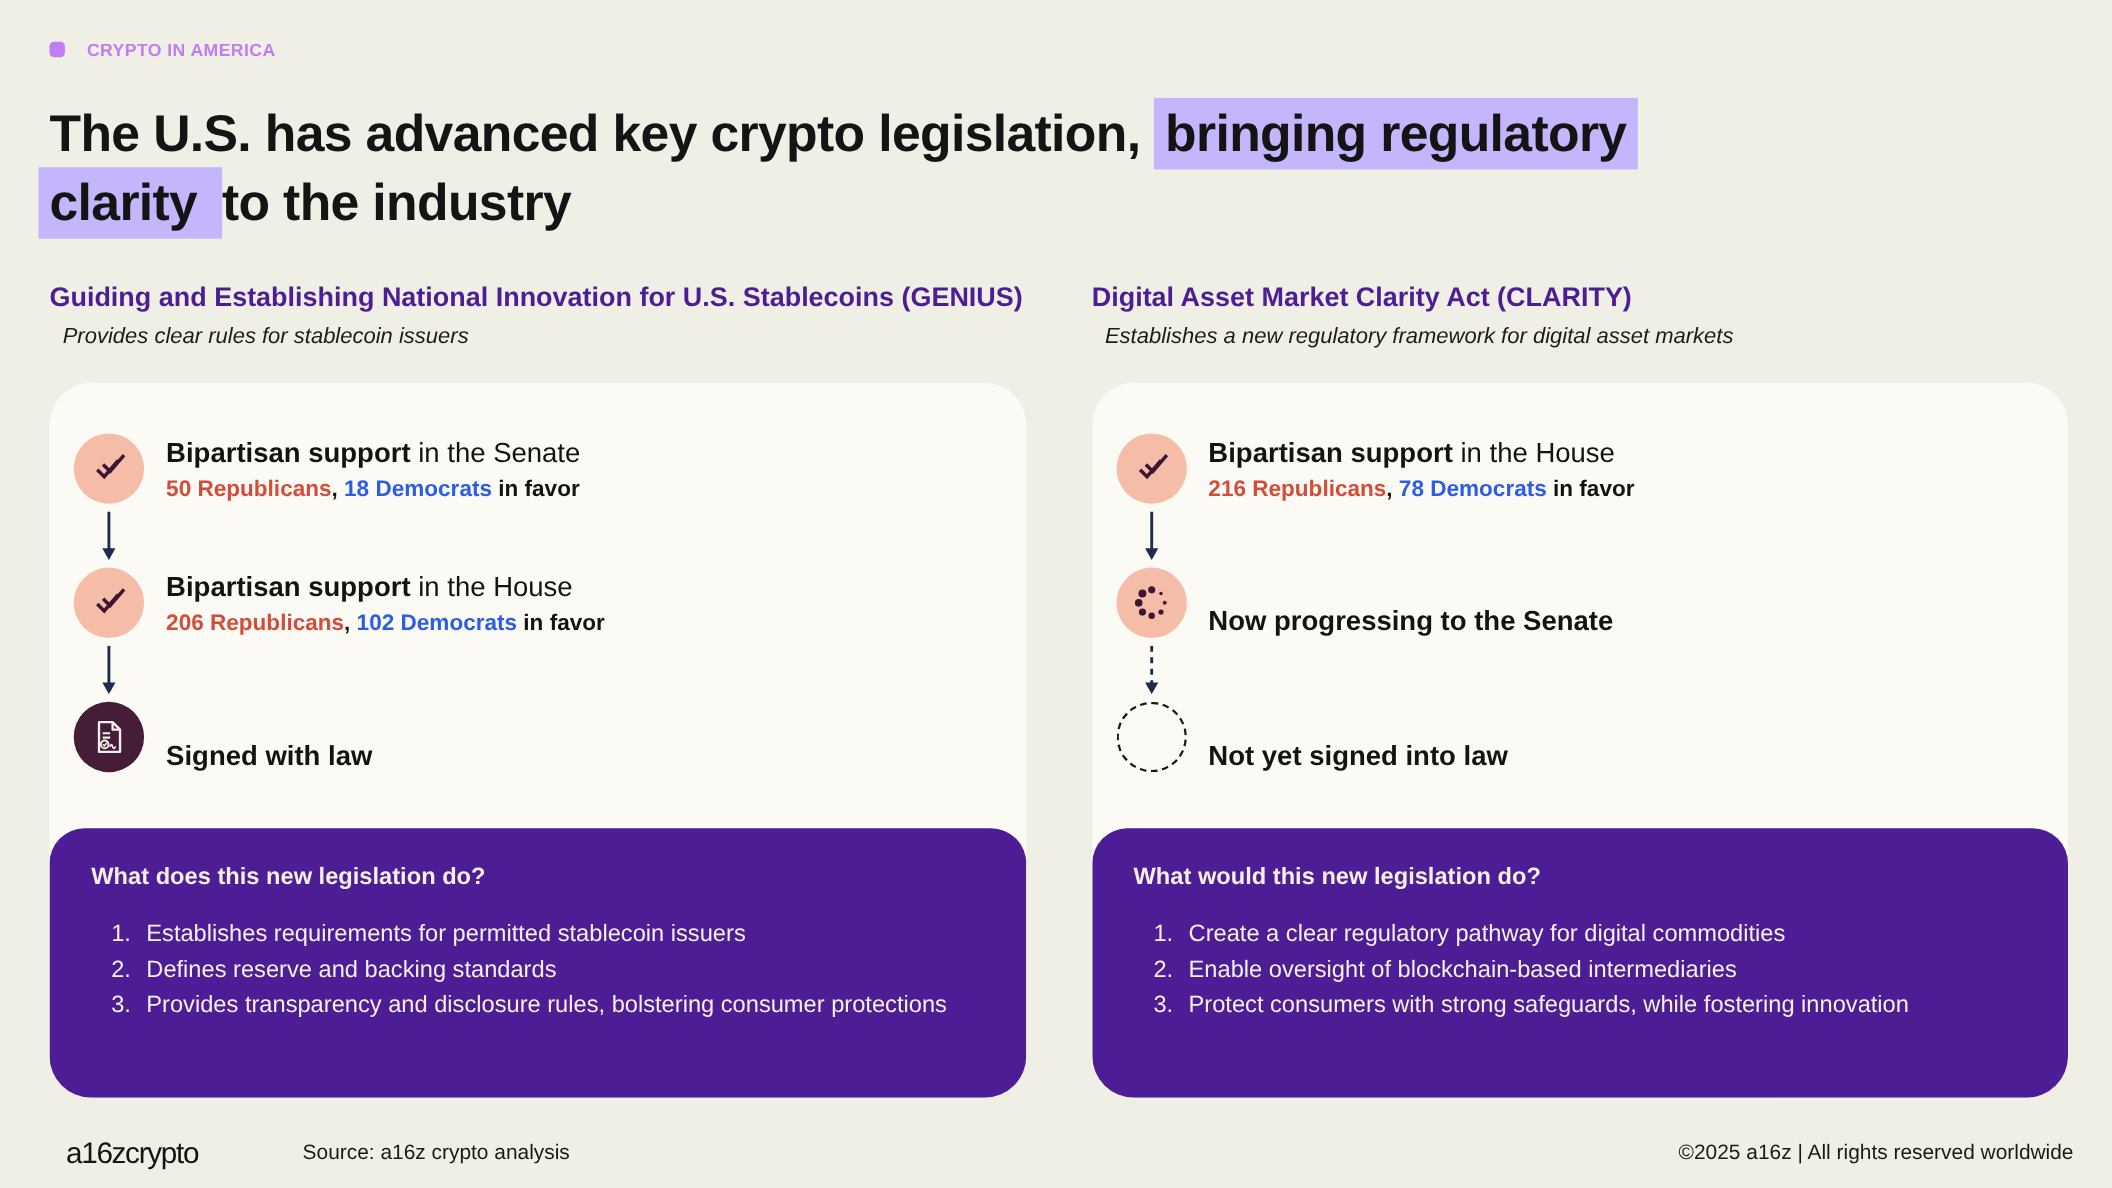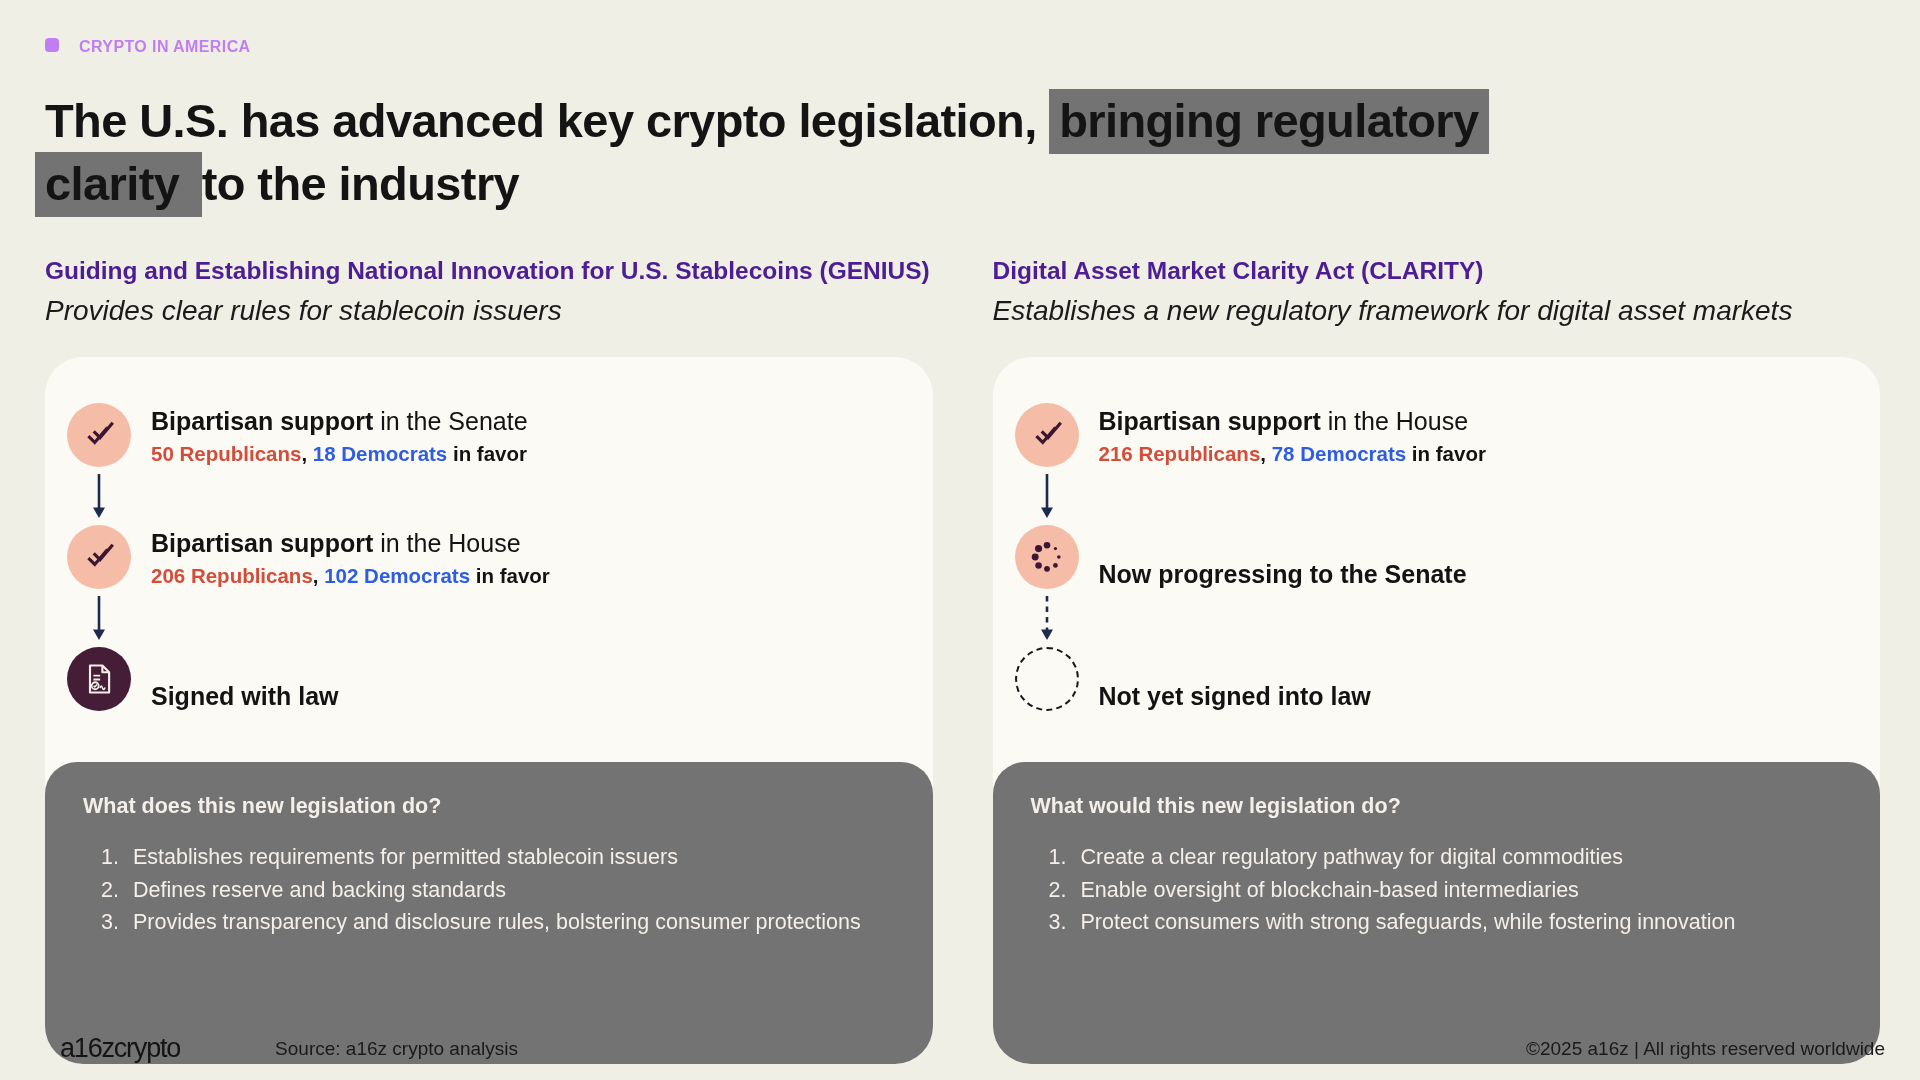--- a/index.html
+++ b/index.html
@@ -21,28 +21,28 @@
   
   h1 {
     margin-top: 34px;
     font-size: 47px;
     font-weight: 700;
     letter-spacing: -0.6px;
     line-height: 1.33;
     color: #141414;
     max-width: 1790px;
   }
-  .hl { background: #737373; color: inherit; padding: 5px 10px 7px; }
+  .hl { background: #c4b5fd; color: inherit; padding: 5px 10px 7px; }
   .hl2 { margin-left: -10px; }
 
   
   .columns { display: flex; gap: 60px; margin-top: 42px; }
   .col { flex: 1; min-width: 0; }
   .col-heading { font-size: 24.5px; font-weight: 700; color: #4c1d95; }
-  .col-sub { margin-top: 10px; font-size: 28px; font-style: italic; color: #1b1b1b; }
+  .col-sub { margin-top: 10px; font-size: 20px; font-style: italic; color: #1b1b1b; margin-left: 12px; }
 
   
   .card {
     margin-top: 30px;
     background: #fbfaf4;
     border-radius: 38px;
     overflow: hidden;
     display: flex;
     flex-direction: column;
   }
@@ -59,22 +59,22 @@
   .circle.dashed { background: transparent; border: 2.5px dashed #15151c; }
   .step-title { font-size: 25px; color: #131313; line-height: 1.2; margin-top: 3px; }
   .step-title b { font-weight: 700; }
   .step-stats { margin-top: 6px; font-size: 20.5px; font-weight: 700; color: #131313; }
   .rep { color: #d44c3a; }
   .dem { color: #2d5ce5; }
   .arrow { margin: 7px 0 7px 25px; height: 44px; display: flex; }
 
   
   .darkbox {
-    height: 302px;
-    background: #737373;
+    height: 245px;
+    background: #4c1d95;
     border-radius: 32px;
     color: #f5efe9;
     padding: 32px 42px 16px 38px;
   }
   .box-heading { font-size: 21.5px; font-weight: 700; }
   .darkbox ol { margin-top: 22px; padding-left: 42px; font-size: 21.5px; line-height: 1.52; }
   .darkbox li { padding-left: 8px; }
 
   
   .footer {

